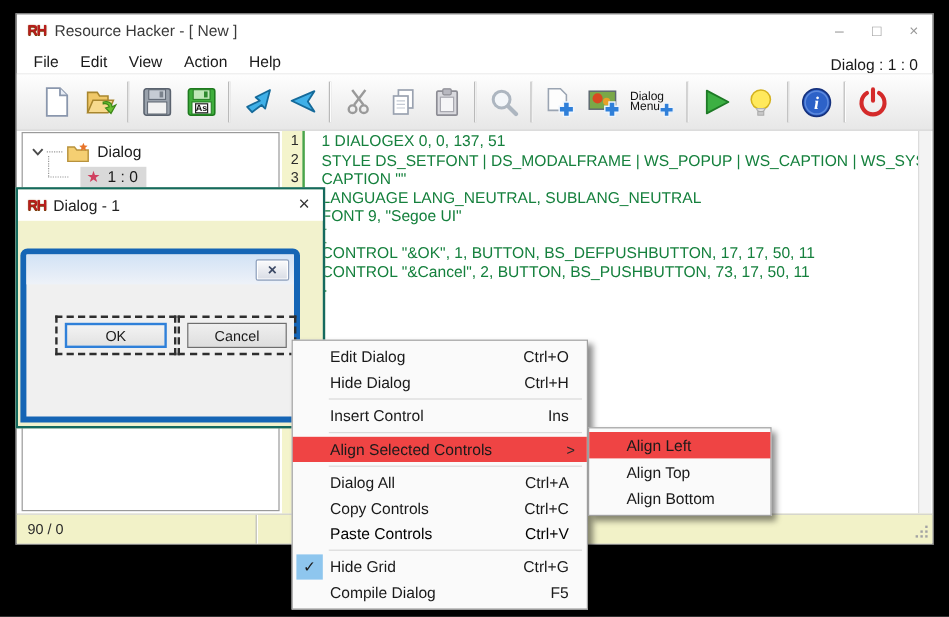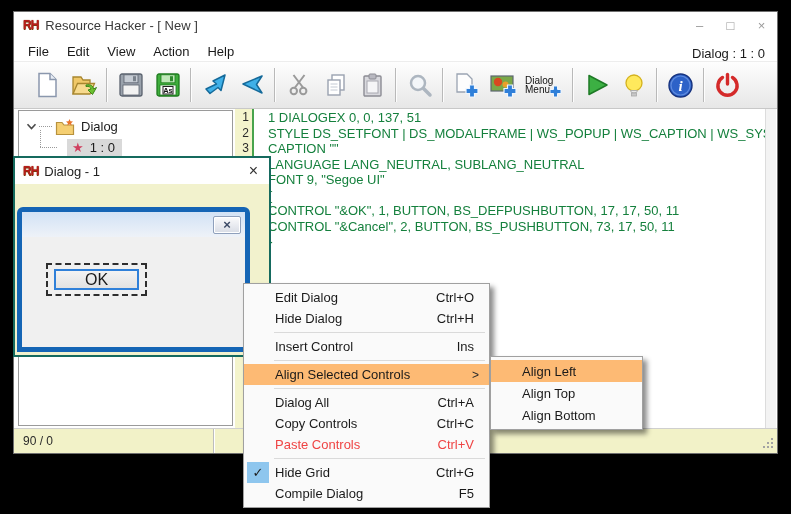--- a/index.html
+++ b/index.html
@@ -73,33 +73,33 @@
   .pv-caption{height:25px;background:linear-gradient(#d2e2f5,#eef2f8);display:flex;align-items:center;
               justify-content:flex-end;padding-right:4px;}
   .pv-close{width:26px;height:16px;border:1px solid #8fa0bc;border-radius:2px;
             background:linear-gradient(#fbfbfc,#d8dce5);box-shadow:inset 0 0 0 1px #fff;
             display:flex;align-items:center;justify-content:center;
             font-size:13px;font-weight:bold;color:#3c4a66;line-height:12px;}
   .pv-body{position:relative;height:98px;}
   .marquee{position:absolute;border:2px dashed #2e2e2e;display:flex;align-items:center;justify-content:center;}
   .mq-ok{left:24px;top:26px;width:97px;height:29px;}
   .mq-cancel{left:126px;top:26px;width:95px;height:29px;}
-  .pv-btn{font-size:16px;color:#1a1a1a;display:flex;align-items:center;justify-content:center;box-sizing:border-box;}
+  .pv-btn{font-size:12px;color:#1a1a1a;display:flex;align-items:center;justify-content:center;box-sizing:border-box;}
   .btn-ok{width:85px;height:21px;background:linear-gradient(#f3f3f3,#e2e2e2);border:2px solid #2f80d9;}
   .btn-cancel{width:83px;height:21px;background:linear-gradient(#efefef,#dedede);border:1px solid #6e6e6e;}
 
   
   .ctx{position:absolute;left:243px;top:283px;width:247px;background:#fafafa;border:1px solid #a0a0a0;
        padding:3px 0;z-index:10;box-sizing:border-box;box-shadow:4px 4px 5px rgba(0,0,0,.45);}
   .ctx-row{height:21px;display:flex;align-items:center;font-size:13px;color:#1a1a1a;position:relative;}
   .ctx-label{margin-left:31px;}
   .ctx-sc{margin-left:auto;margin-right:15px;}
   .ctx-arrow{margin-left:auto;margin-right:10px;font-size:12px;color:#2a2a2a;}
-  .ctx-row.hl{background:#fdba74;}
-  .ctx-row.dis{color:#ef4444;}
+  .ctx-row.hl{background:#ef4444;}
+  .ctx-row.dis{color:#000000;}
   .ctx-sep{height:1px;background:#dadada;margin:3px 4px 3px 30px;}
   .ctx-check{position:absolute;left:3px;top:0;width:22px;height:21px;background:#8ec6ee;
              display:flex;align-items:center;justify-content:center;font-size:13px;color:#1c1c1c;}
   .sub{position:absolute;left:490px;top:356px;width:153px;background:#fafafa;border:1px solid #a0a0a0;
        padding:3px 0;z-index:11;box-sizing:border-box;box-shadow:4px 4px 5px rgba(0,0,0,.45);}
   .sub .ctx-row{height:22px;}
 </style>
 </head>
 <body>
 
@@ -315,20 +315,23 @@
     <span class="float-close">×</span>
   </div>
   <div class="preview-dialog">
     <div class="pv-caption">
       <span class="pv-close">×</span>
     </div>
     <div class="pv-body">
       <div class="marquee mq-ok">
         <div class="pv-btn btn-ok">OK</div>
       </div>
+      <div class="marquee mq-cancel">
+        <div class="pv-btn btn-cancel">Cancel</div>
+      </div>
     </div>
   </div>
 </div>
 
 <div class="ctx">
   <div class="ctx-row">
     <span class="ctx-label">Edit Dialog</span>
     <span class="ctx-sc">Ctrl+O</span>
   </div>
   <div class="ctx-row">

